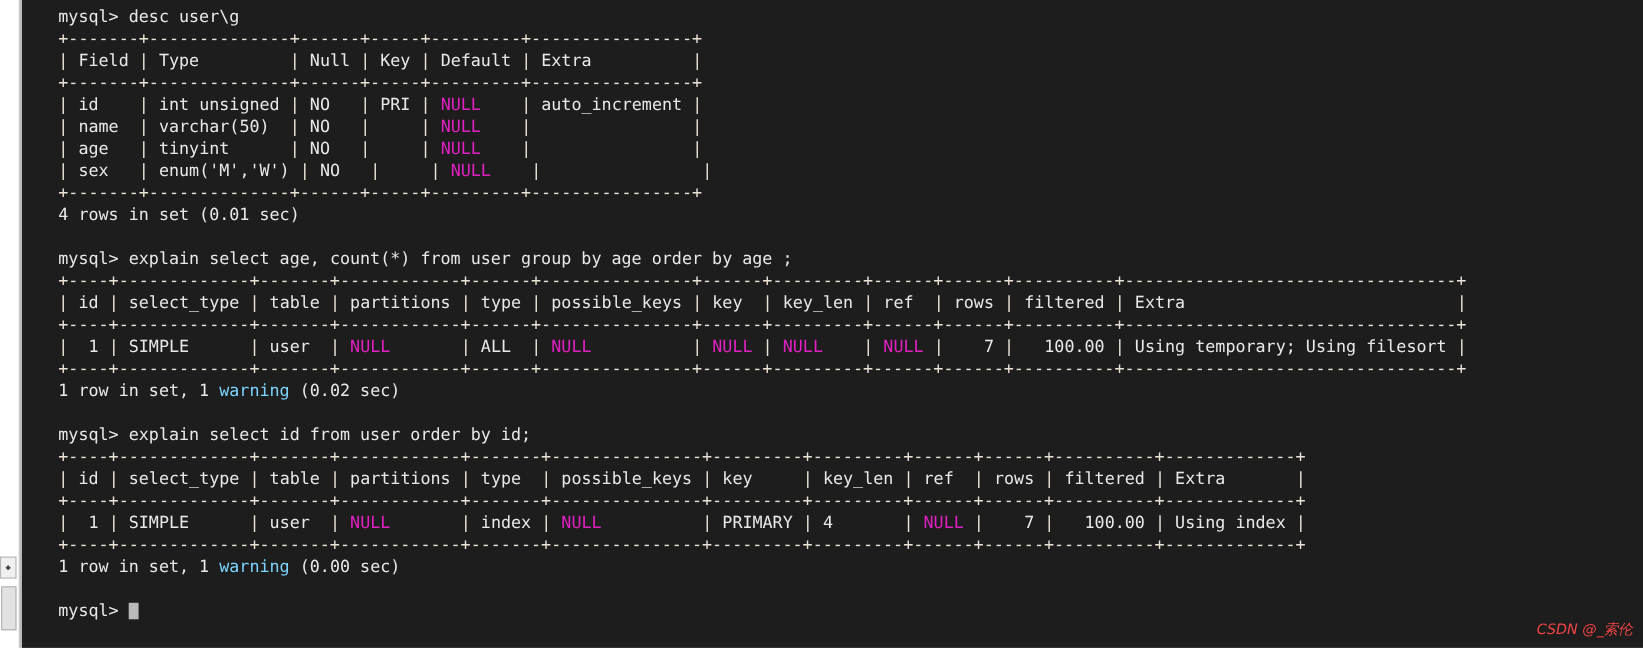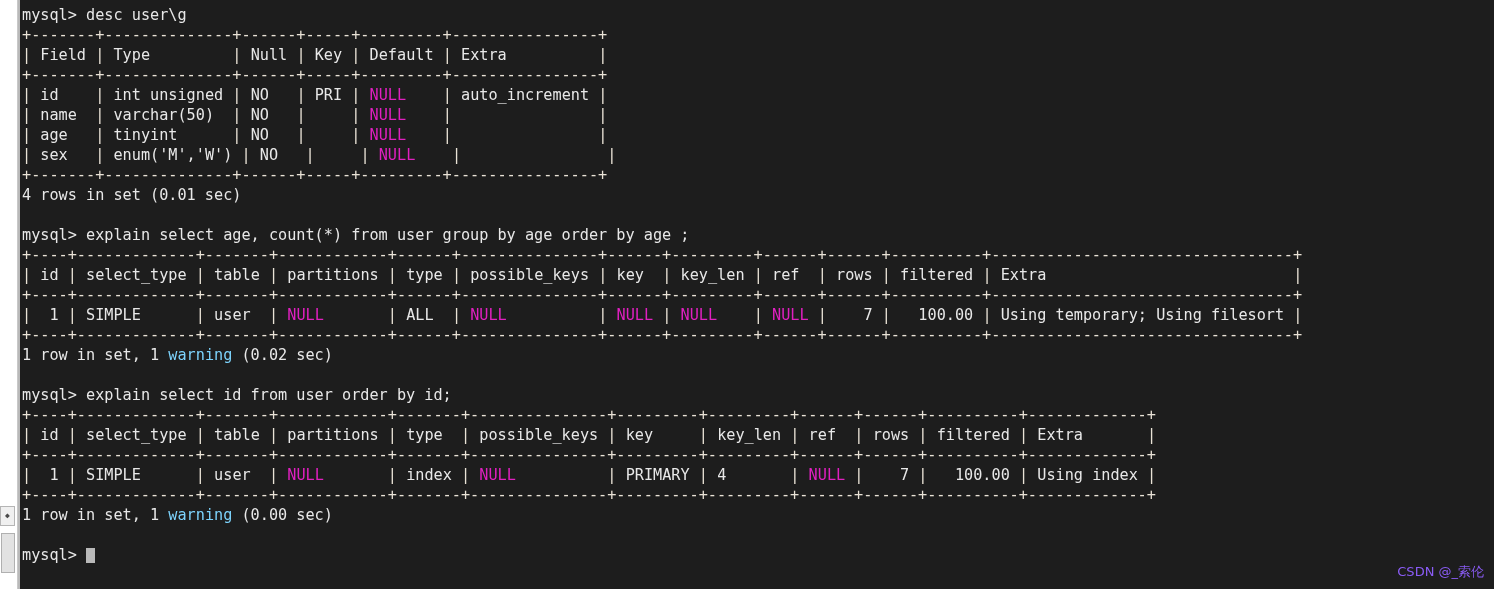--- a/index.html
+++ b/index.html
@@ -72,21 +72,21 @@
     position: absolute;
     left: 2px;
     top: 5px;
     font-family: "DejaVu Sans Mono", "Liberation Mono", monospace;
     font-size: 15.2px;
     line-height: 20px;
     letter-spacing: 0px;
     color: #e6e6e6;
     white-space: pre;
   }
-  .line { height: 20px; white-space: pre; }
+  .line { height: 20px; white-space: pre; margin-left: 31px; }
   .blank { height: 20px; }
 
   .c-default { color: #e8e8e8; }
   .c-null    { color: #e020c0; }
   .c-warn    { color: #7dd3fc; }
   .c-rule    { color: #e9e2d6; }
 
   .cursor {
     display: inline-block;
     width: 9px;
@@ -94,22 +94,23 @@
     background: #b9b9b9;
     vertical-align: -3px;
   }
 
   .watermark {
     position: absolute;
     right: 10px;
     bottom: 8px;
     font-family: "DejaVu Sans", "Liberation Sans", sans-serif;
     font-size: 13px;
-    color: #8b5cf6;
+    color: #ef4444;
     white-space: pre;
+    font-style: italic;
   }
 </style>
 </head>
 <body>
 
 <div id="root">
 
   <div class="left-gutter">
     <div class="scroll-arrow-btn">
       <span class="glyph">◆</span>

